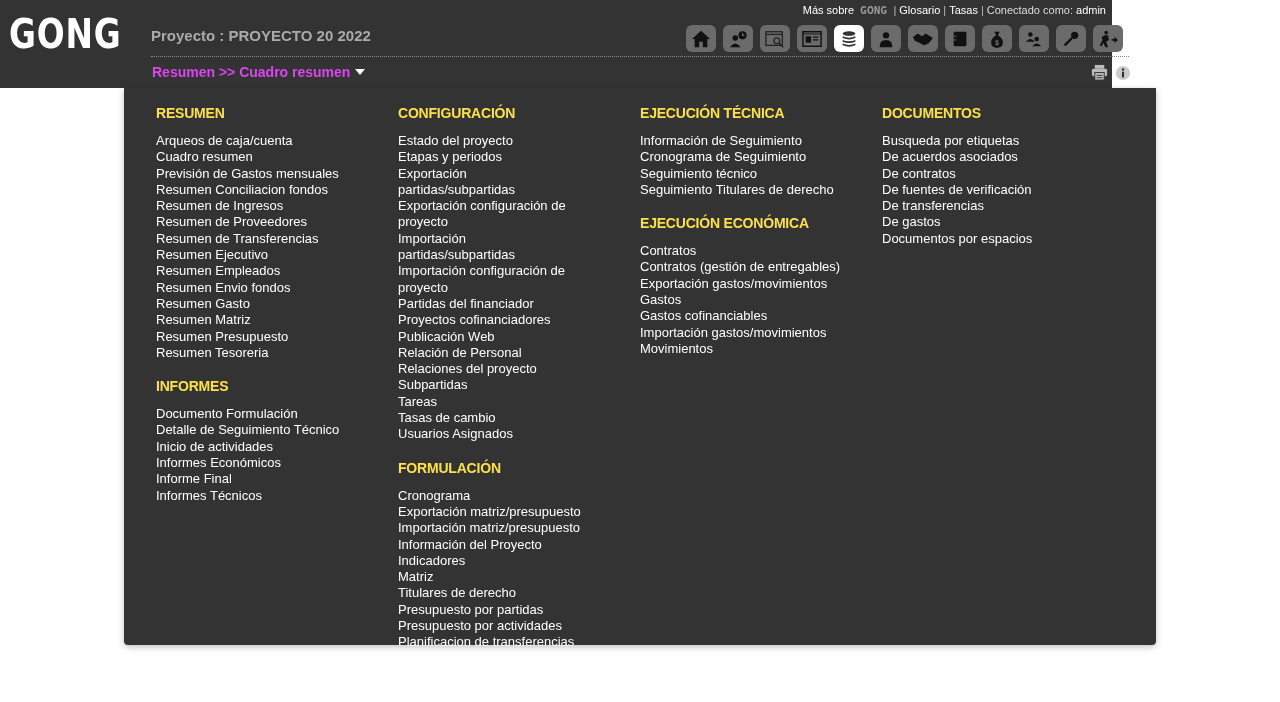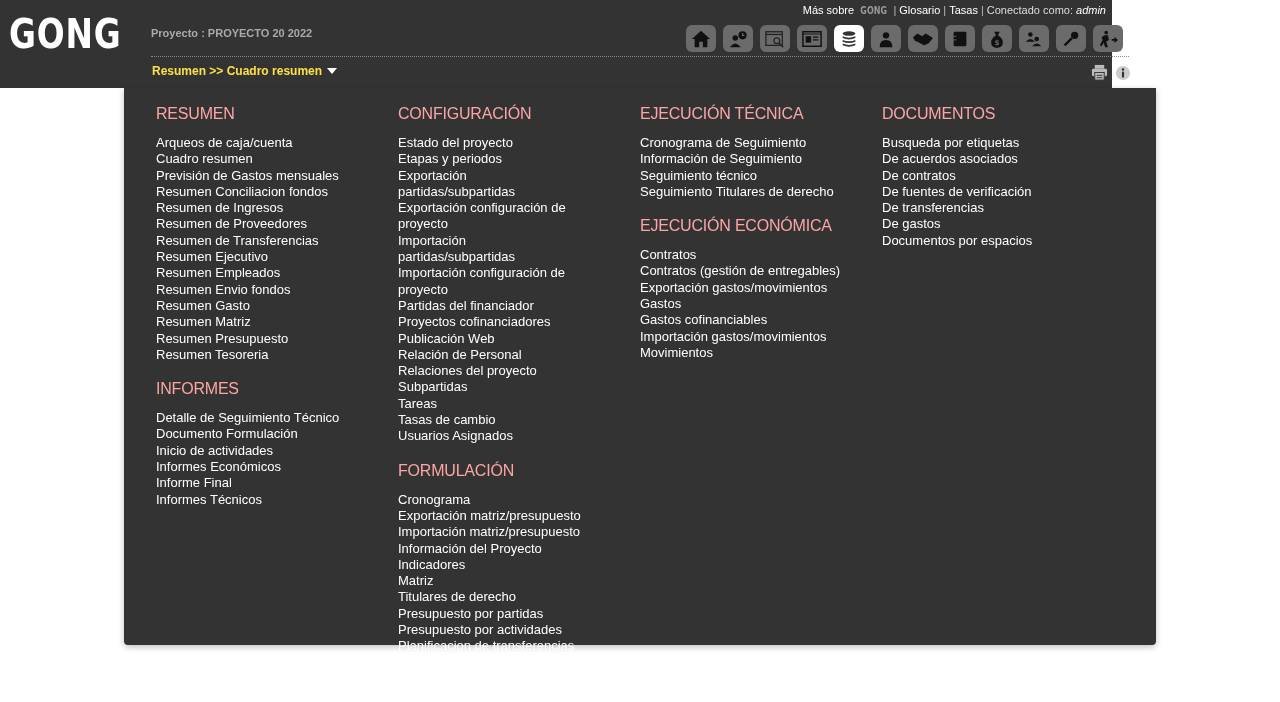--- a/index.html
+++ b/index.html
@@ -5,35 +5,35 @@
   * { box-sizing: border-box; margin: 0; padding: 0; }
   html, body { width: 1280px; height: 702px; background: #ffffff; overflow: hidden;
     font-family: "Liberation Sans", sans-serif; }
   .header { position: absolute; left: 0; top: 0; width: 1112px; height: 88px; background: #333333; }
   .logo { position: absolute; left: 9px; top: 12px; color: #ffffff; font-family: "DejaVu Sans", sans-serif;
     font-weight: bold; font-size: 40px; letter-spacing: 1px; transform: scaleX(0.82); transform-origin: left top; line-height: 44px; }
   .topbar { position: absolute; right: 6px; top: 4px; font-size: 11px; color: #dddddd; white-space: nowrap; }
   .topbar a { color: #ffffff; text-decoration: none; }
   .topbar .sep { color: #bbbbbb; margin: 0 3px; }
   .topbar .gong-mini { color: #999999; font-family: "DejaVu Sans", sans-serif; font-weight: bold; font-size: 10px; transform: scaleX(0.8); display: inline-block; }
-  .topbar .user { font-style: italic; color: #ffffff; margin-top: 45px; }
-  .project-title { position: absolute; left: 151px; top: 27px; font-size: 11px; font-weight: bold; color: #aaaaaa; }
+  .topbar .user { color: #ffffff; margin-top: 45px; }
+  .project-title { position: absolute; left: 151px; top: 27px; font-size: 15px; font-weight: bold; color: #aaaaaa; }
   .dotline { position: absolute; left: 151px; top: 56px; width: 978px; border-top: 1px dotted #888888; }
-  .breadcrumb { position: absolute; left: 152px; top: 64px; font-size: 12px; font-weight: bold; color: #fde047; cursor: pointer; display: flex; align-items: center; }
+  .breadcrumb { position: absolute; left: 152px; top: 64px; font-size: 14px; font-weight: bold; color: #d946ef; cursor: pointer; display: flex; align-items: center; }
   .breadcrumb .caret { margin-left: 5px; width: 0; height: 0; border-left: 5px solid transparent; border-right: 5px solid transparent; border-top: 6px solid #ffffff; }
   .icons { position: absolute; left: 686px; top: 25px; display: flex; gap: 7px; }
   .ic { width: 30px; height: 27px; border-radius: 6px; background: #6b6b6b; display: flex; align-items: center; justify-content: center; cursor: pointer; }
   .ic.active { background: #ffffff; }
   .ic svg { width: 22px; height: 20px; }
   .tools { position: absolute; left: 1091px; top: 64px; display: flex; gap: 6px; }
   .tools span { width: 17px; height: 17px; display: flex; align-items: center; justify-content: center; cursor: pointer; }
   .panel { position: absolute; left: 124px; top: 88px; width: 1032px; height: 557px; background: #333333;
     border-radius: 0 0 4px 4px; box-shadow: 0 2px 6px rgba(0,0,0,0.25); }
   .col { position: absolute; top: 0; width: 230px; }
-  .sec-title { font-size: 16px; font-weight: normal; color: #fca5a5; text-transform: uppercase; margin-top: 17px; margin-bottom: 12px; letter-spacing: -0.2px; }
+  .sec-title { font-size: 14px; font-weight: bold; color: #fde047; text-transform: uppercase; margin-top: 17px; margin-bottom: 12px; letter-spacing: -0.2px; }
   .sec-title.next { }
   .item { display: block; font-size: 13px; line-height: 16.3px; color: #ffffff; text-decoration: none; cursor: pointer; }
 </style>
 </head>
 <body>
 
 <div class="header">
   <div class="logo">GONG</div>
 
   <div class="topbar">
@@ -169,22 +169,22 @@
         <a class="item">Resumen Ejecutivo</a>
         <a class="item">Resumen Empleados</a>
         <a class="item">Resumen Envio fondos</a>
         <a class="item">Resumen Gasto</a>
         <a class="item">Resumen Matriz</a>
         <a class="item">Resumen Presupuesto</a>
         <a class="item">Resumen Tesoreria</a>
       </div>
     <div class="sec-title next">INFORMES</div>
     <div>
+        <a class="item">Documento Formulación</a>
         <a class="item">Detalle de Seguimiento Técnico</a>
-        <a class="item">Documento Formulación</a>
         <a class="item">Inicio de actividades</a>
         <a class="item">Informes Económicos</a>
         <a class="item">Informe Final</a>
         <a class="item">Informes Técnicos</a>
       </div>
   </div>
   <div class="col" style="left:274px;">
     <div class="sec-title">CONFIGURACIÓN</div>
     <div style="width:175px;">
         <a class="item">Estado del proyecto</a>
@@ -214,22 +214,22 @@
         <a class="item">Titulares de derecho</a>
         <a class="item">Presupuesto por partidas</a>
         <a class="item">Presupuesto por actividades</a>
         <a class="item">Planificacion de transferencias</a>
         <a class="item">Subactividades</a>
       </div>
   </div>
   <div class="col" style="left:516px;">
     <div class="sec-title">EJECUCIÓN TÉCNICA</div>
     <div>
+        <a class="item">Información de Seguimiento</a>
         <a class="item">Cronograma de Seguimiento</a>
-        <a class="item">Información de Seguimiento</a>
         <a class="item">Seguimiento técnico</a>
         <a class="item">Seguimiento Titulares de derecho</a>
       </div>
     <div class="sec-title next">EJECUCIÓN ECONÓMICA</div>
     <div>
         <a class="item">Contratos</a>
         <a class="item">Contratos (gestión de entregables)</a>
         <a class="item">Exportación gastos/movimientos</a>
         <a class="item">Gastos</a>
         <a class="item">Gastos cofinanciables</a>

